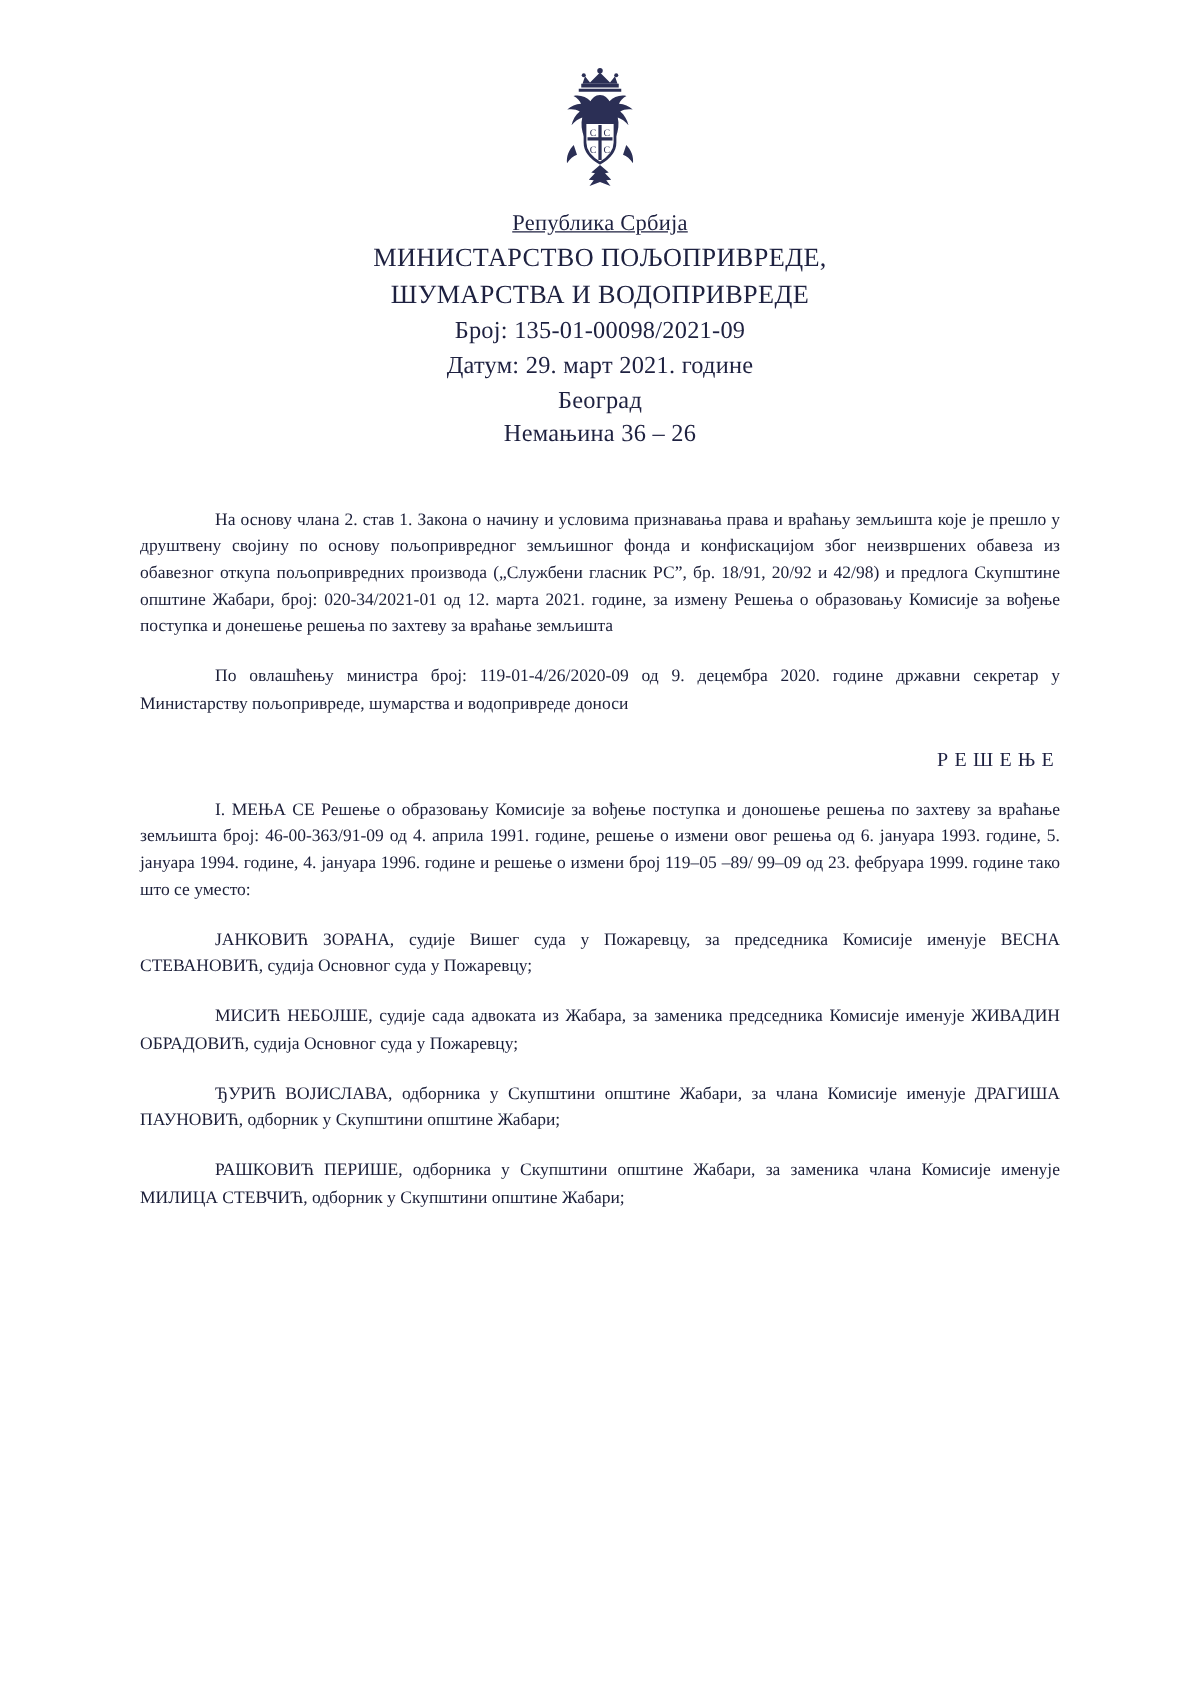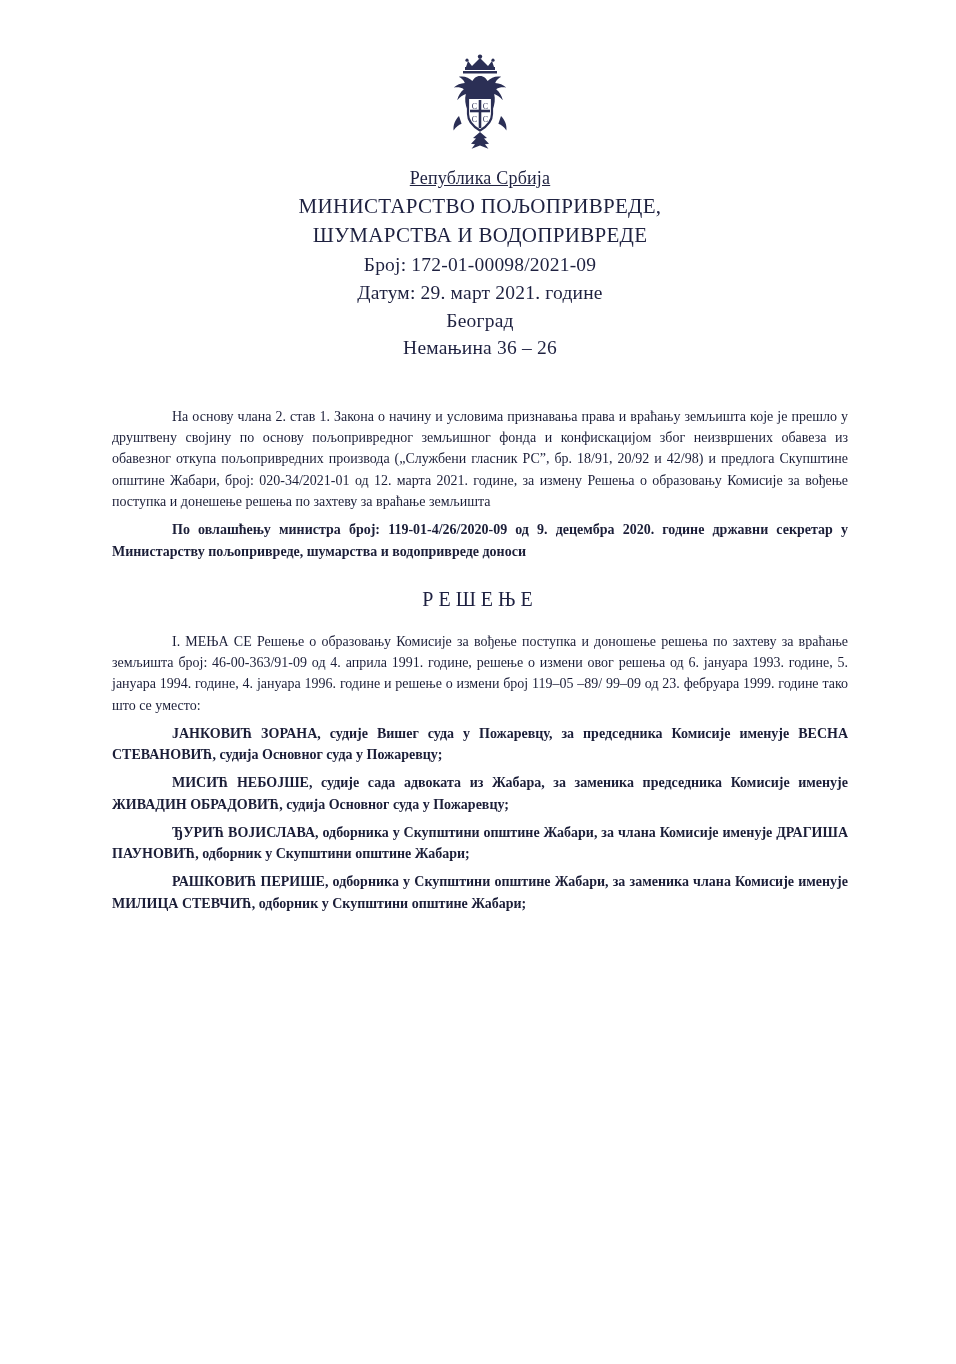--- a/index.html
+++ b/index.html
@@ -64,26 +64,25 @@
     margin: 0 0 0 0;
     font-size: 14px;
     line-height: 1.52;
     text-align: justify;
     text-justify: inter-word;
     text-indent: 60px;
     color: #1b1e38;
     hyphens: none;
   }
   p.para + p.para {
-    margin-top: 7px;
-    font-weight: bold;
+    margin-top: 19px;
   }
   .resenje {
-    text-align: center;
-    font-size: 20px;
+    text-align: right;
+    font-size: 16px;
     letter-spacing: 5px;
     margin: 26px 0 20px 0;
     color: #1d2040;
   }
 </style>
 </head>
 <body>
 
 <div class="page">
 
@@ -120,21 +119,21 @@
         <path d="M22 62 c-4 4 -6 9 -5.4 14.6 c2.4 -3.6 5 -5.8 8 -6.8 z"></path>
         <path d="M64 62 c4 4 6 9 5.4 14.6 c-2.4 -3.6 -5 -5.8 -8 -6.8 z"></path>
       </g>
     </svg>
   </div>
 
   <div class="header">
     <span class="line small">Република Србија</span>
     <span class="line big">МИНИСТАРСТВО ПОЉОПРИВРЕДЕ,</span>
     <span class="line big">ШУМАРСТВА И ВОДОПРИВРЕДЕ</span>
-    <span class="line">Број: 172-01-00098/2021-09</span>
+    <span class="line">Број: 135-01-00098/2021-09</span>
     <span class="line">Датум: 29. март 2021. године</span>
     <span class="line">Београд</span>
     <span class="line">Немањина 36 – 26</span>
   </div>
 
   <div class="body-block">
     <p class="para">На основу члана 2. став 1. Закона о начину и условима признавања права и враћању земљишта које је прешло у друштвену својину по основу пољопривредног земљишног фонда и конфискацијом због неизвршених обавеза из обавезног откупа пољопривредних производа („Службени гласник РС”, бр. 18/91, 20/92 и 42/98) и предлога Скупштине општине Жабари, број: 020-34/2021-01 од 12. марта 2021. године, за измену Решења о образовању Комисије за вођење поступка и донешење решења по захтеву за враћање земљишта</p>
     <p class="para">По овлашћењу министра број: 119-01-4/26/2020-09 од 9. децембра 2020. године државни секретар у Министарству пољопривреде, шумарства и водопривреде доноси</p>
     <div class="resenje">РЕШЕЊЕ</div>
     <p class="para">I. МЕЊА СЕ Решење о образовању Комисије за вођење поступка и доношење решења по захтеву за враћање земљишта број: 46-00-363/91-09 од 4. априла 1991. године, решење о измени овог решења од 6. јануара 1993. године, 5. јануара 1994. године, 4. јануара 1996. године  и решење о измени број 119–05 –89/ 99–09 од 23. фебруара 1999. године тако што се уместо:</p>

